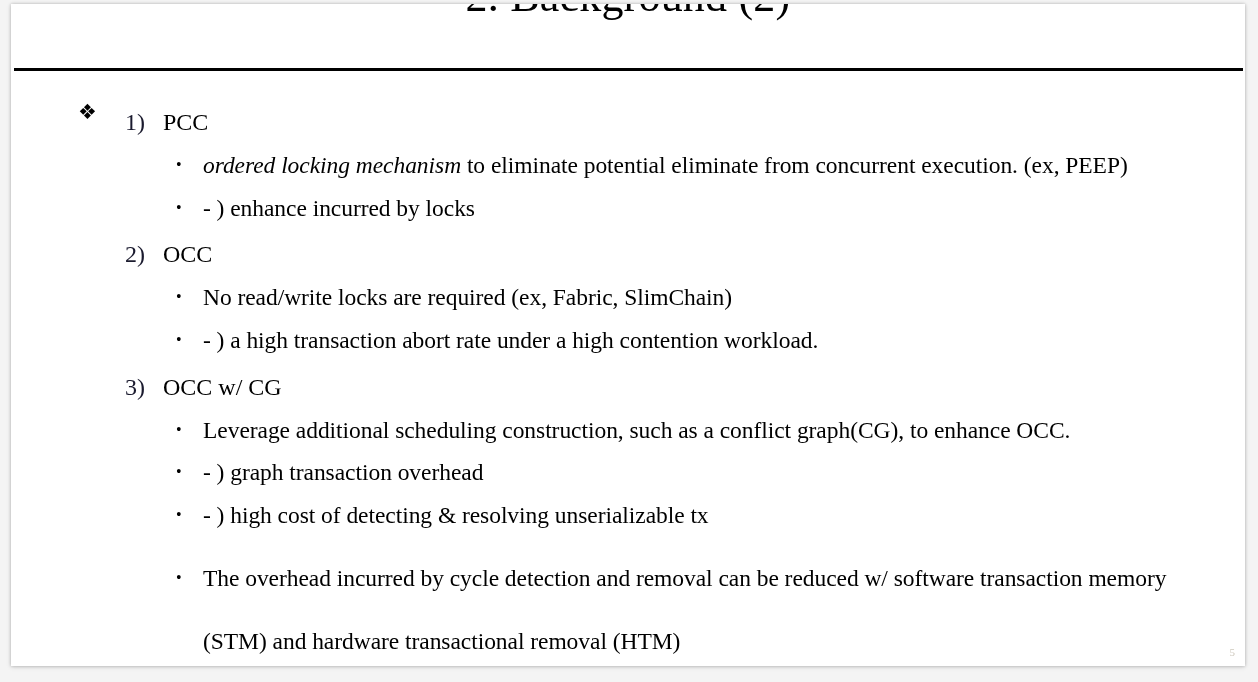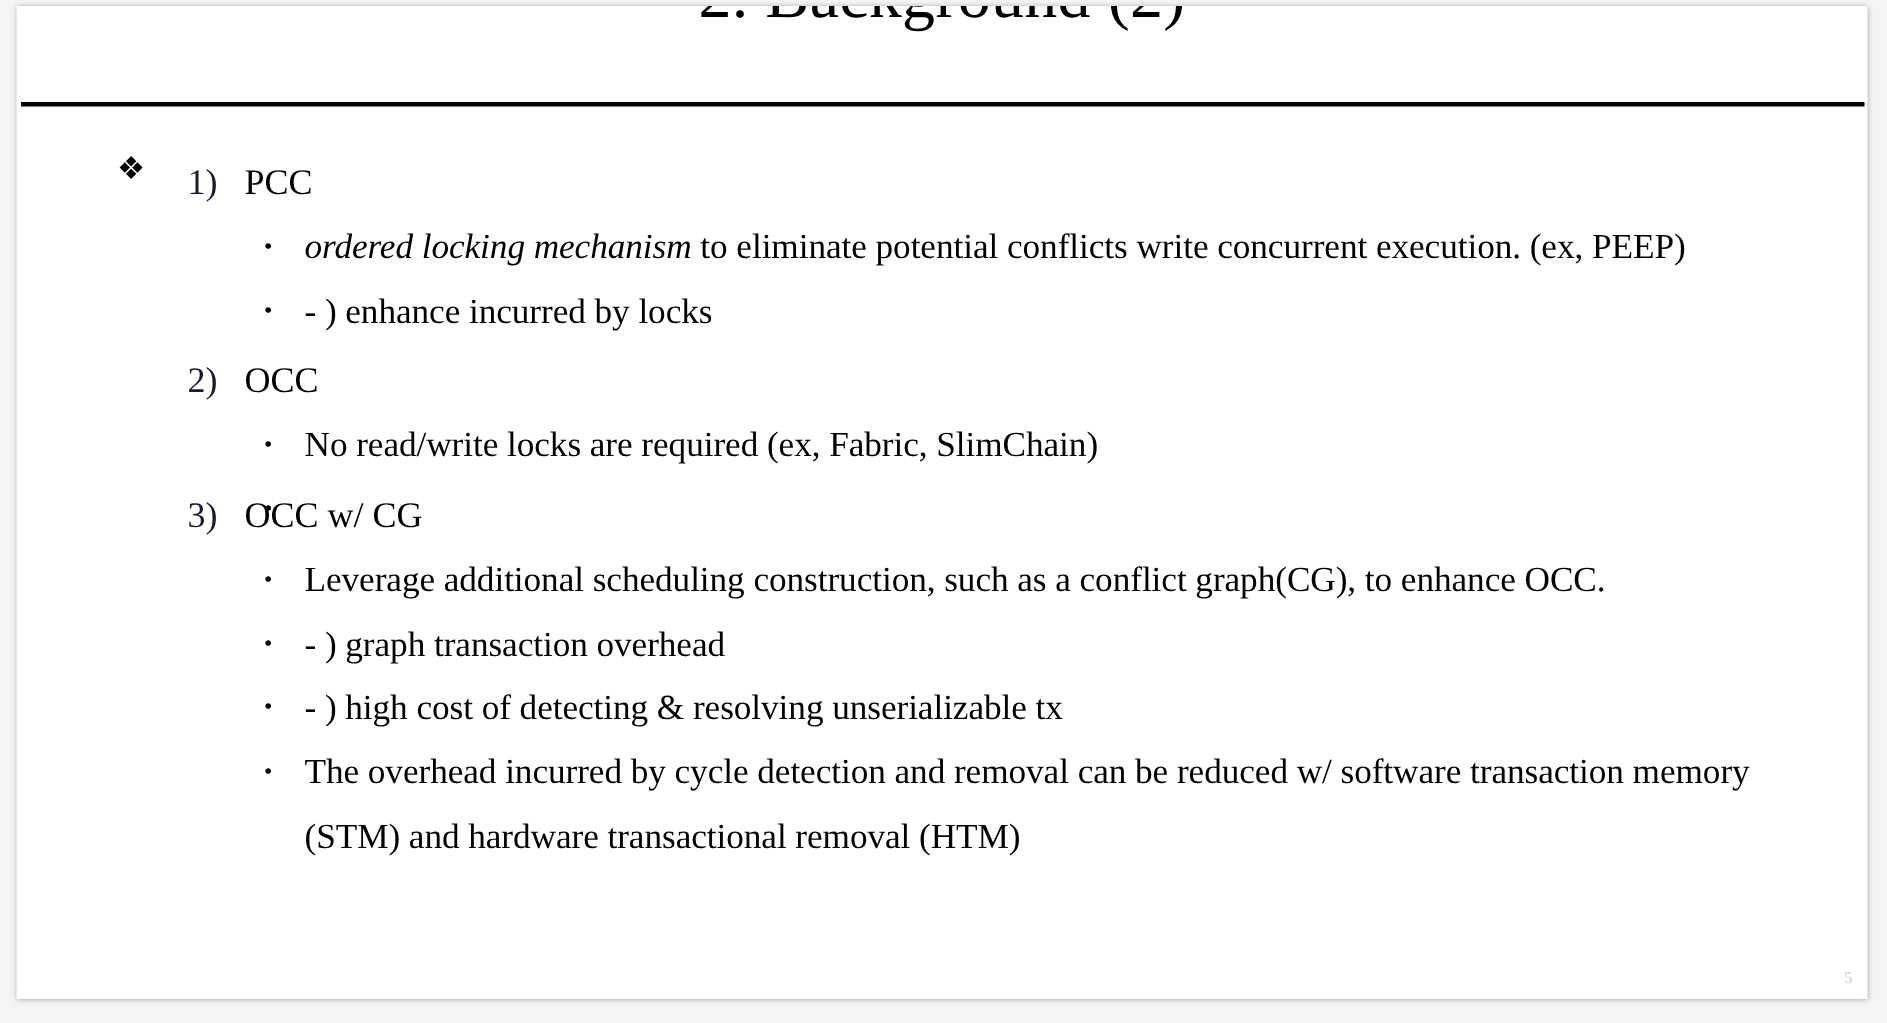--- a/index.html
+++ b/index.html
@@ -119,20 +119,21 @@
   .lvl3 .marker {
     position: absolute;
     left: 165px;
     top: 0;
     font-size: 16px;
     line-height: 2.68;
   }
   .lvl3 .wrap-line {
     display: block;
     text-indent: 0;
+    margin-top: 20px;
   }
   .lvl3 em {
   }
 
   .spacer-sm { height: 6px; }
   .spacer-xs { height: 2px; }
 
   
   .page-number {
     position: absolute;
@@ -159,40 +160,41 @@
         <span class="marker">❖</span>
       </div>
 
       <div class="lvl2">
         <span class="marker">1)</span>
         <span>PCC</span>
       </div>
       <div class="spacer-xs"></div>
       <div class="lvl3">
         <span class="marker">•</span>
-        <em>ordered locking mechanism</em><span> to eliminate potential conflicts write concurrent execution. (ex, PEEP)</span>
+        <em>ordered locking mechanism</em><span> to eliminate potential eliminate from concurrent execution. (ex, PEEP)</span>
       </div>
       <div class="lvl3">
         <span class="marker">•</span>
         <span>- ) enhance incurred by locks</span>
       </div>
 
       <div class="spacer-sm"></div>
 
       <div class="lvl2">
         <span class="marker">2)</span>
         <span>OCC</span>
       </div>
       <div class="spacer-xs"></div>
       <div class="lvl3">
         <span class="marker">•</span>
         <span>No read/write locks are required (ex, Fabric,  SlimChain)</span>
       </div>
       <div class="lvl3">
         <span class="marker">•</span>
+        <span>- ) a high transaction abort rate under a high contention workload.</span>
       </div>
 
       <div class="spacer-sm"></div>
 
       <div class="lvl2">
         <span class="marker">3)</span>
         <span>OCC w/ CG</span>
       </div>
       <div class="spacer-xs"></div>
       <div class="lvl3">

